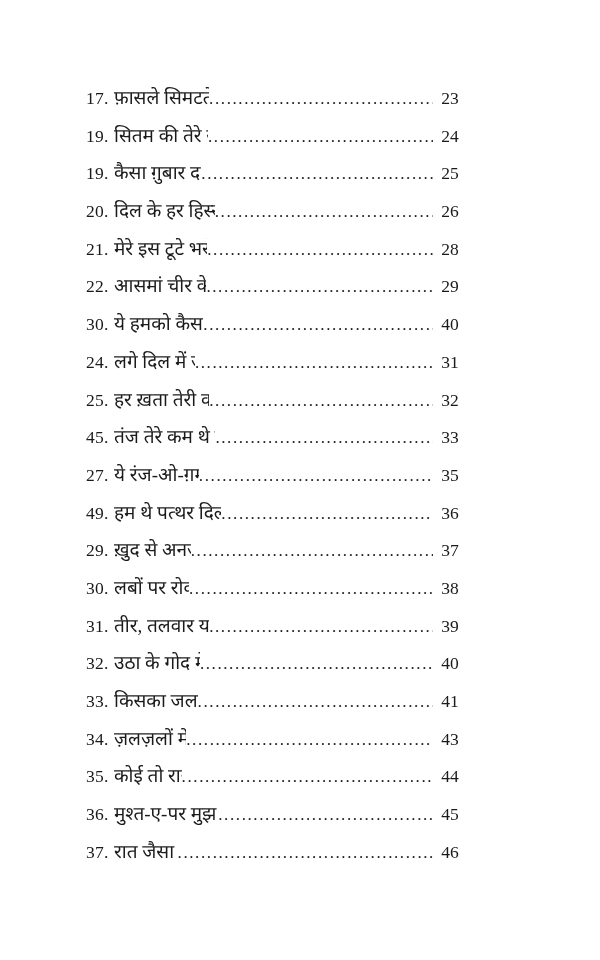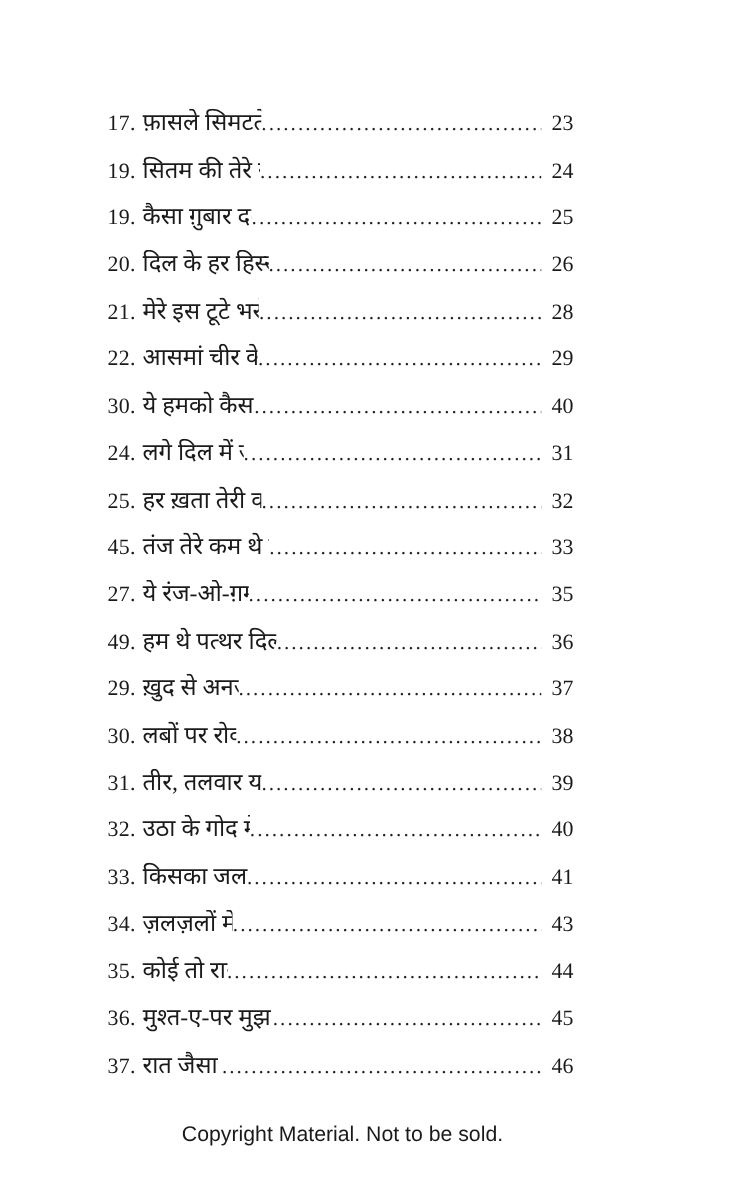--- a/index.html
+++ b/index.html
@@ -216,14 +216,13 @@
     <span class="pgnum">45</span>
   </div>
 
   <div class="row">
     <span class="num">37.</span>
     <span class="title">रात जैसा कोई सवेरा है</span>
     <span class="leader"></span>
     <span class="pgnum">46</span>
   </div>
 </div>
-  <div class="footer">Copyright Material. Not to be sold.</div>
 </div>
 
 </body></html>

